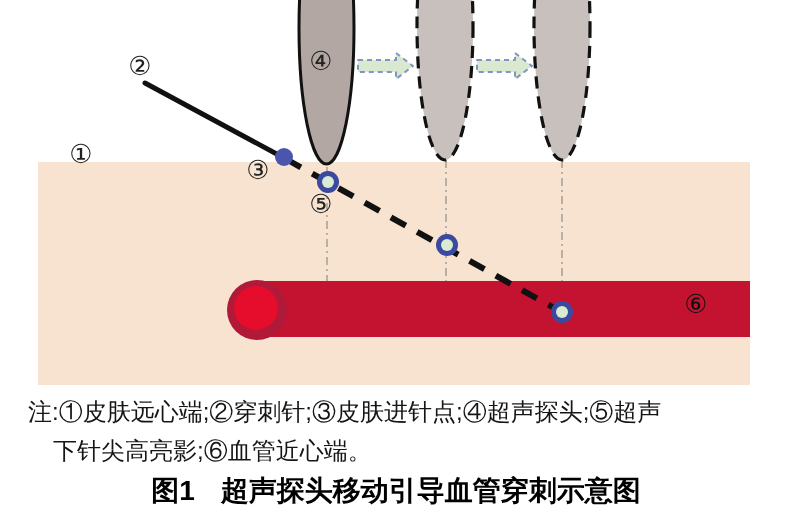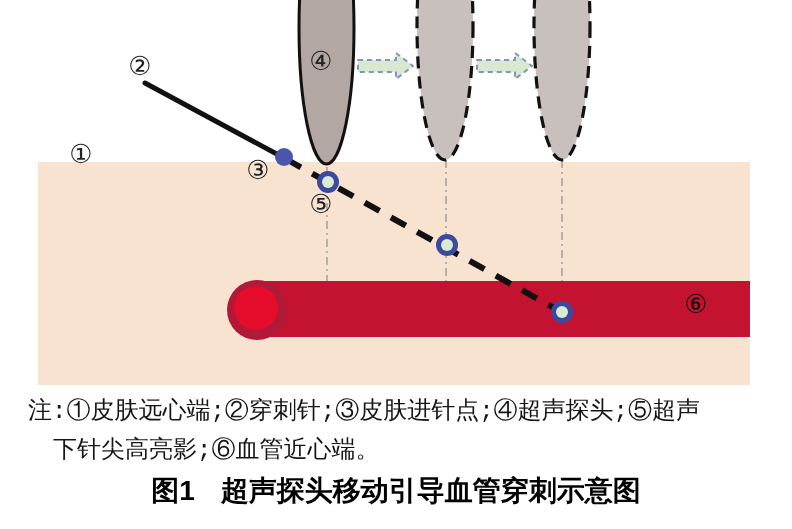--- a/index.html
+++ b/index.html
@@ -13,21 +13,21 @@
   .diagram{position:absolute;left:0;top:0;}
   .fig-label{
     font-family:"DejaVu Sans", sans-serif;
     font-size:26px;
   }
   .note{
     position:absolute;
     left:28px;
     top:392px;
     width:740px;
-    font-family:Liberation Mono, monospace;
+    font-family:Liberation Sans, sans-serif;
     font-size:24px;
     line-height:39px;
     color:#151515;
     white-space:nowrap;
   }
   .note .line2{margin-left:25px;}
   .caption{
     position:absolute;
     left:0;
     top:472px;

